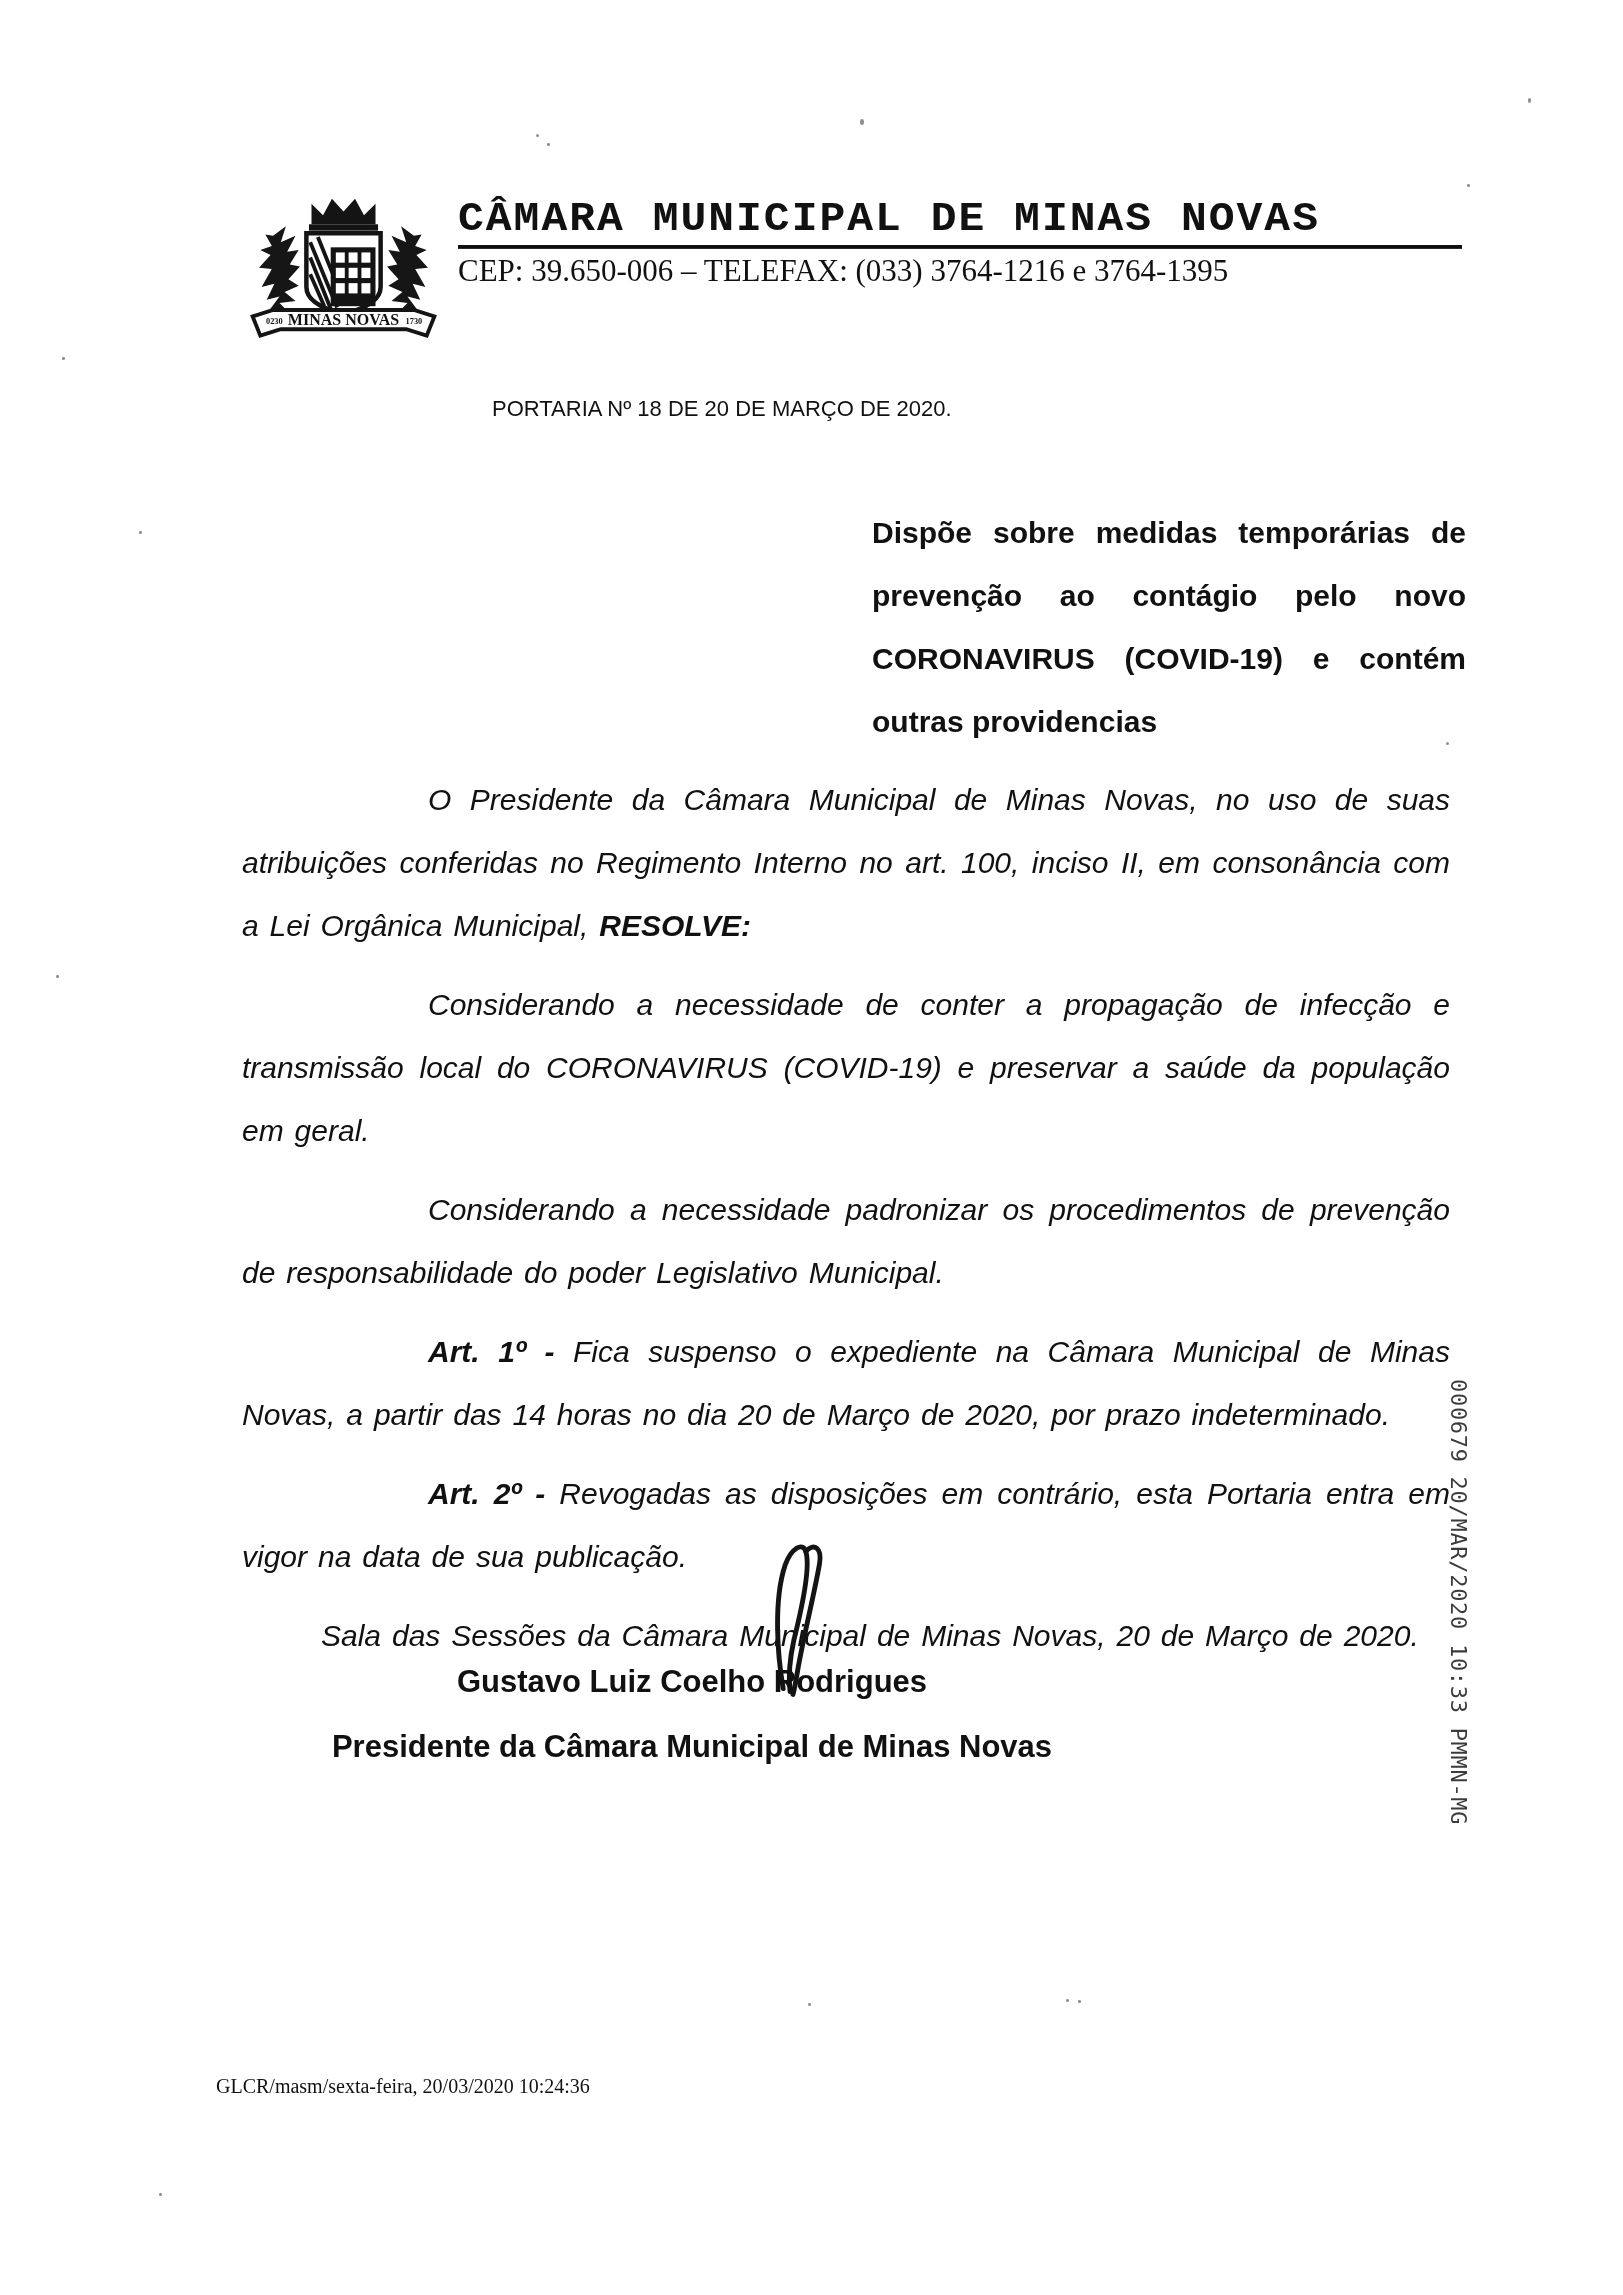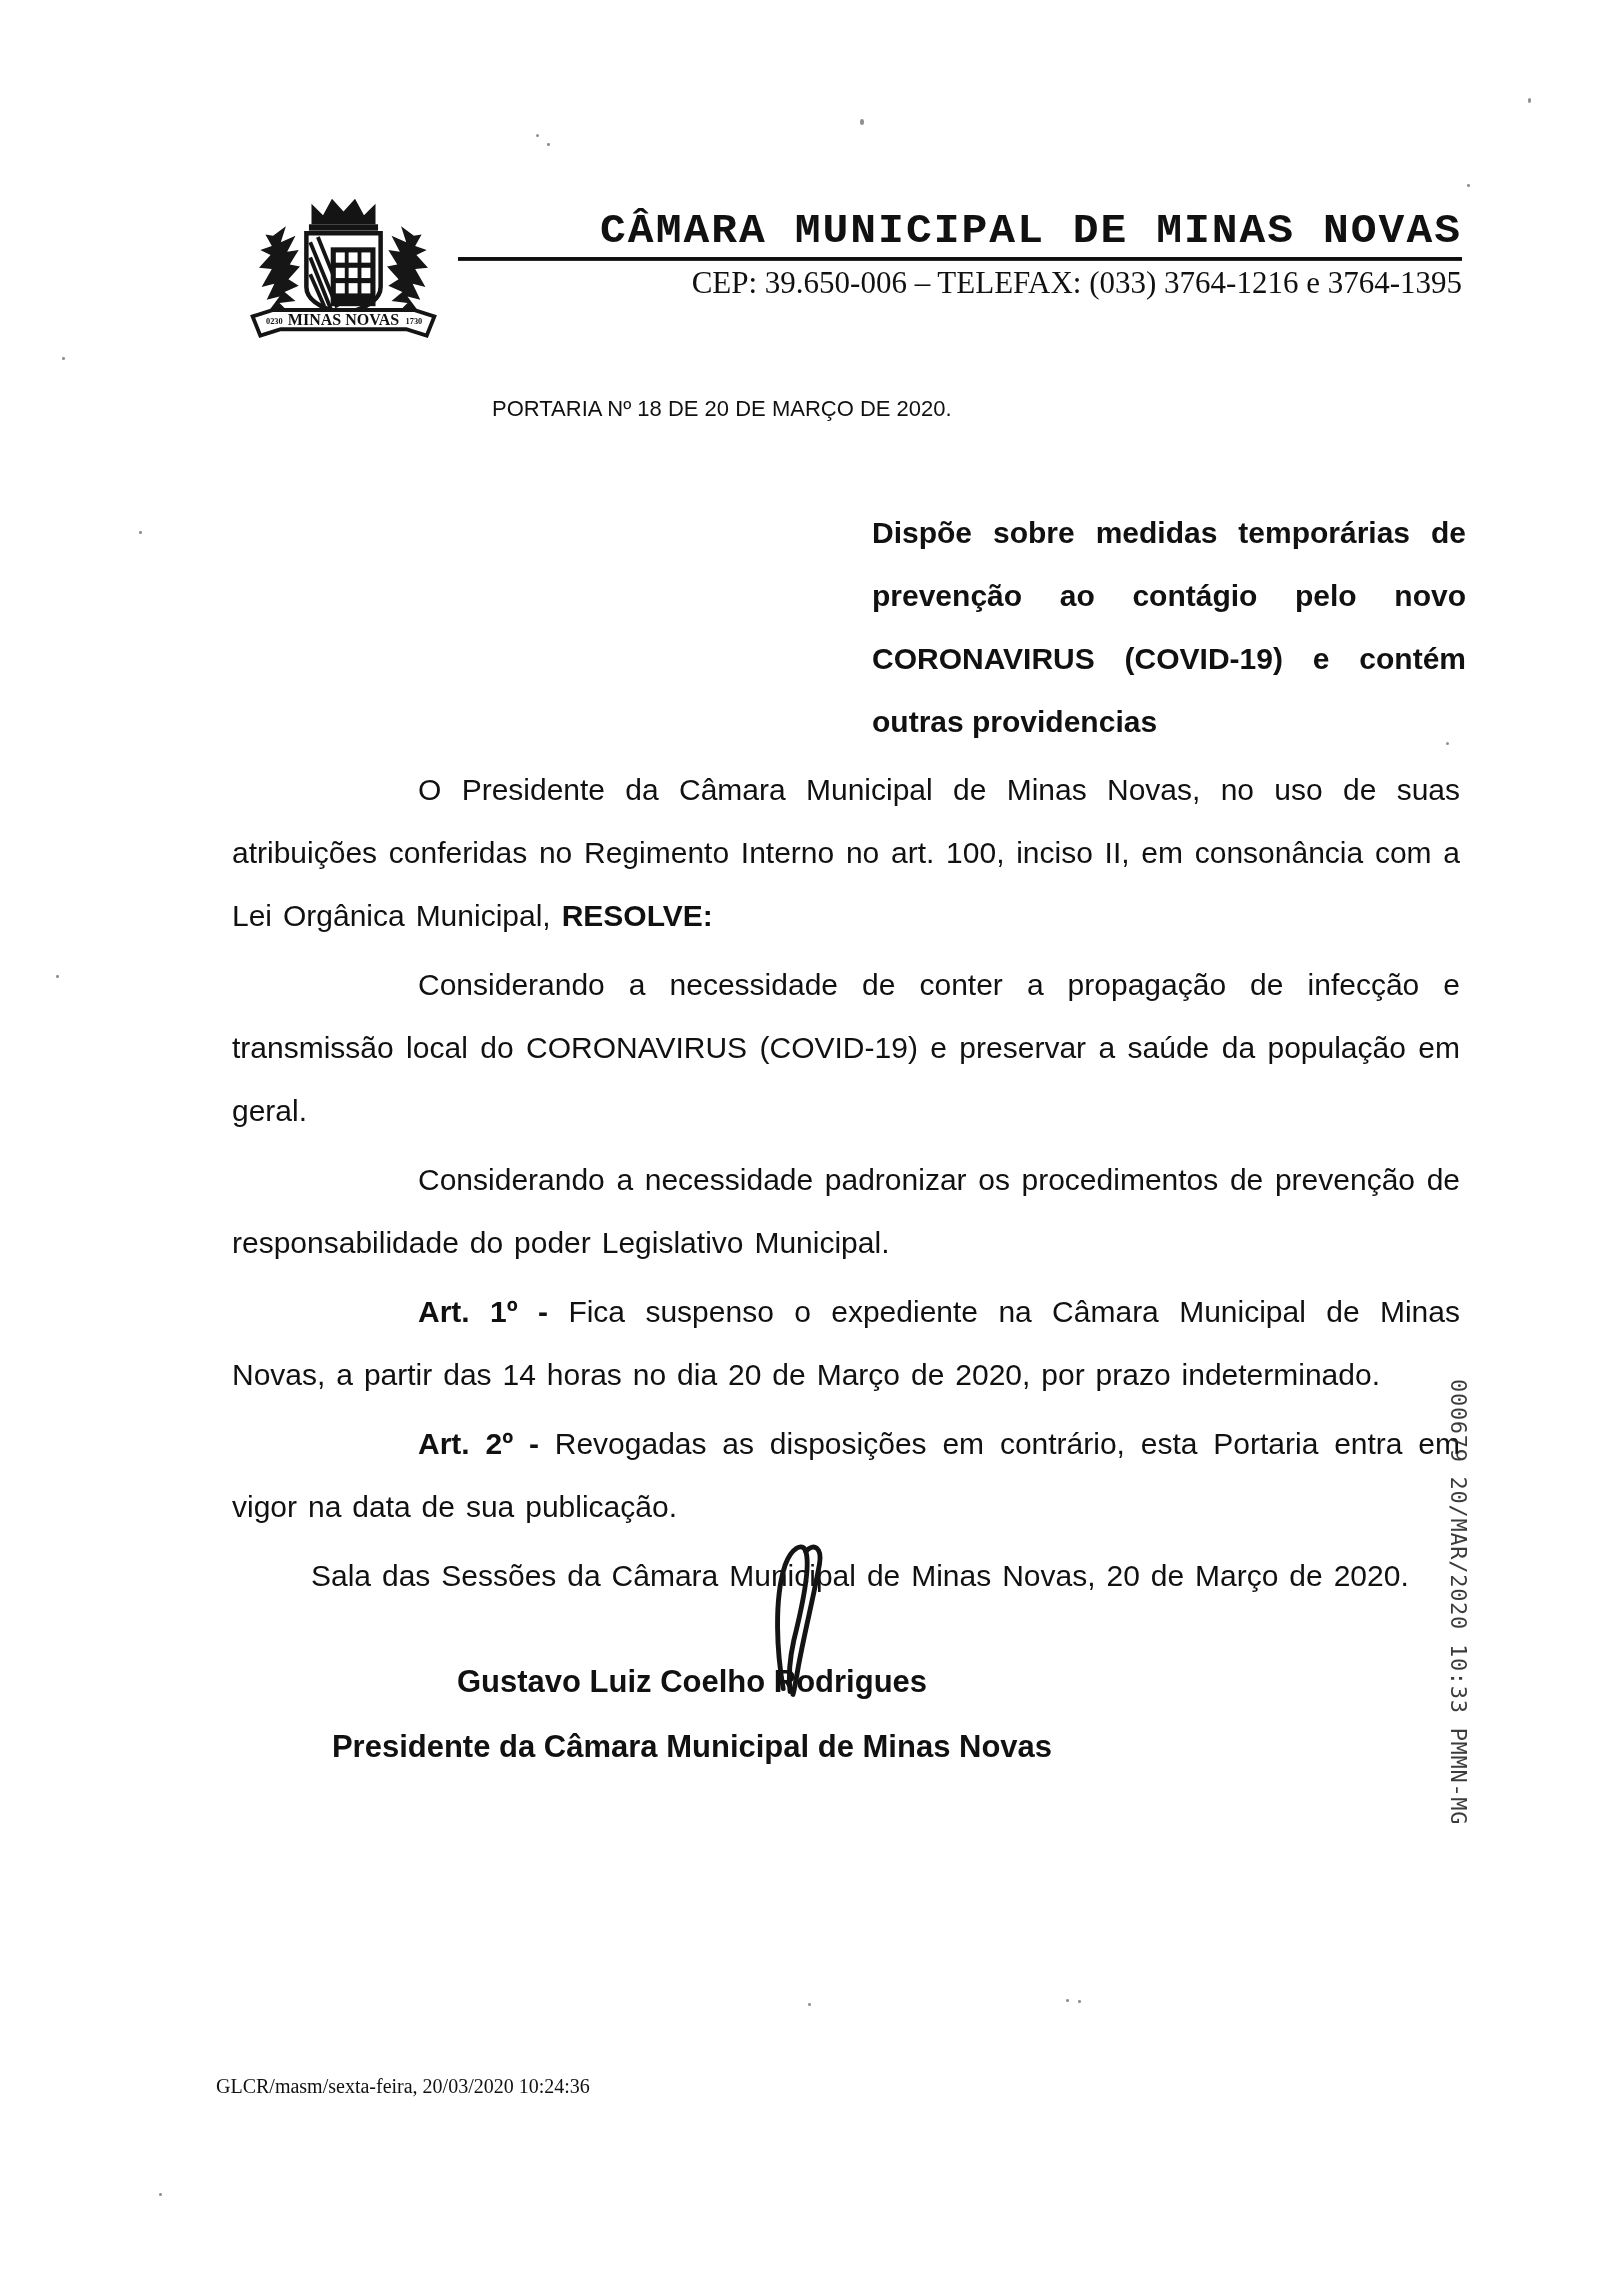--- a/index.html
+++ b/index.html
@@ -14,23 +14,23 @@
   }
 
   
   .crest{
     position:absolute;
     left:234px; top:191px;
     width:219px; height:160px;
   }
   .header-text{
     position:absolute;
-    left:458px; top:206px;
+    left:458px; top:194px;
     width:1004px;
-    text-align:right;
+    text-align:left;
   }
   .org-name{
     margin:0;
     font-family:"Liberation Mono", monospace;
     font-weight:bold;
     font-size:43px;
     letter-spacing:2px;
     white-space:nowrap;
     transform:scaleY(0.96);
     border-bottom:4.6px solid #0d0d0d;
@@ -68,21 +68,21 @@
   .body-text{
     position:absolute;
     left:226px; top:752px;
     width:1240px;
     font-size:30px;
     line-height:63px;
     word-spacing:2.6px;
     text-align:justify;
     text-align-last:left;
   }
-  .body-text p{margin:6px; text-indent:186px;}
+  .body-text p{margin:16px; text-indent:186px;font-style:italic;}
   .body-text p.closing{text-indent:79px; text-align:center;}
 
   
   .signature{
     position:absolute;
     left:0; top:1649px;
     width:1384px;
     text-align:center;
     font-weight:bold;
     font-size:31px;

